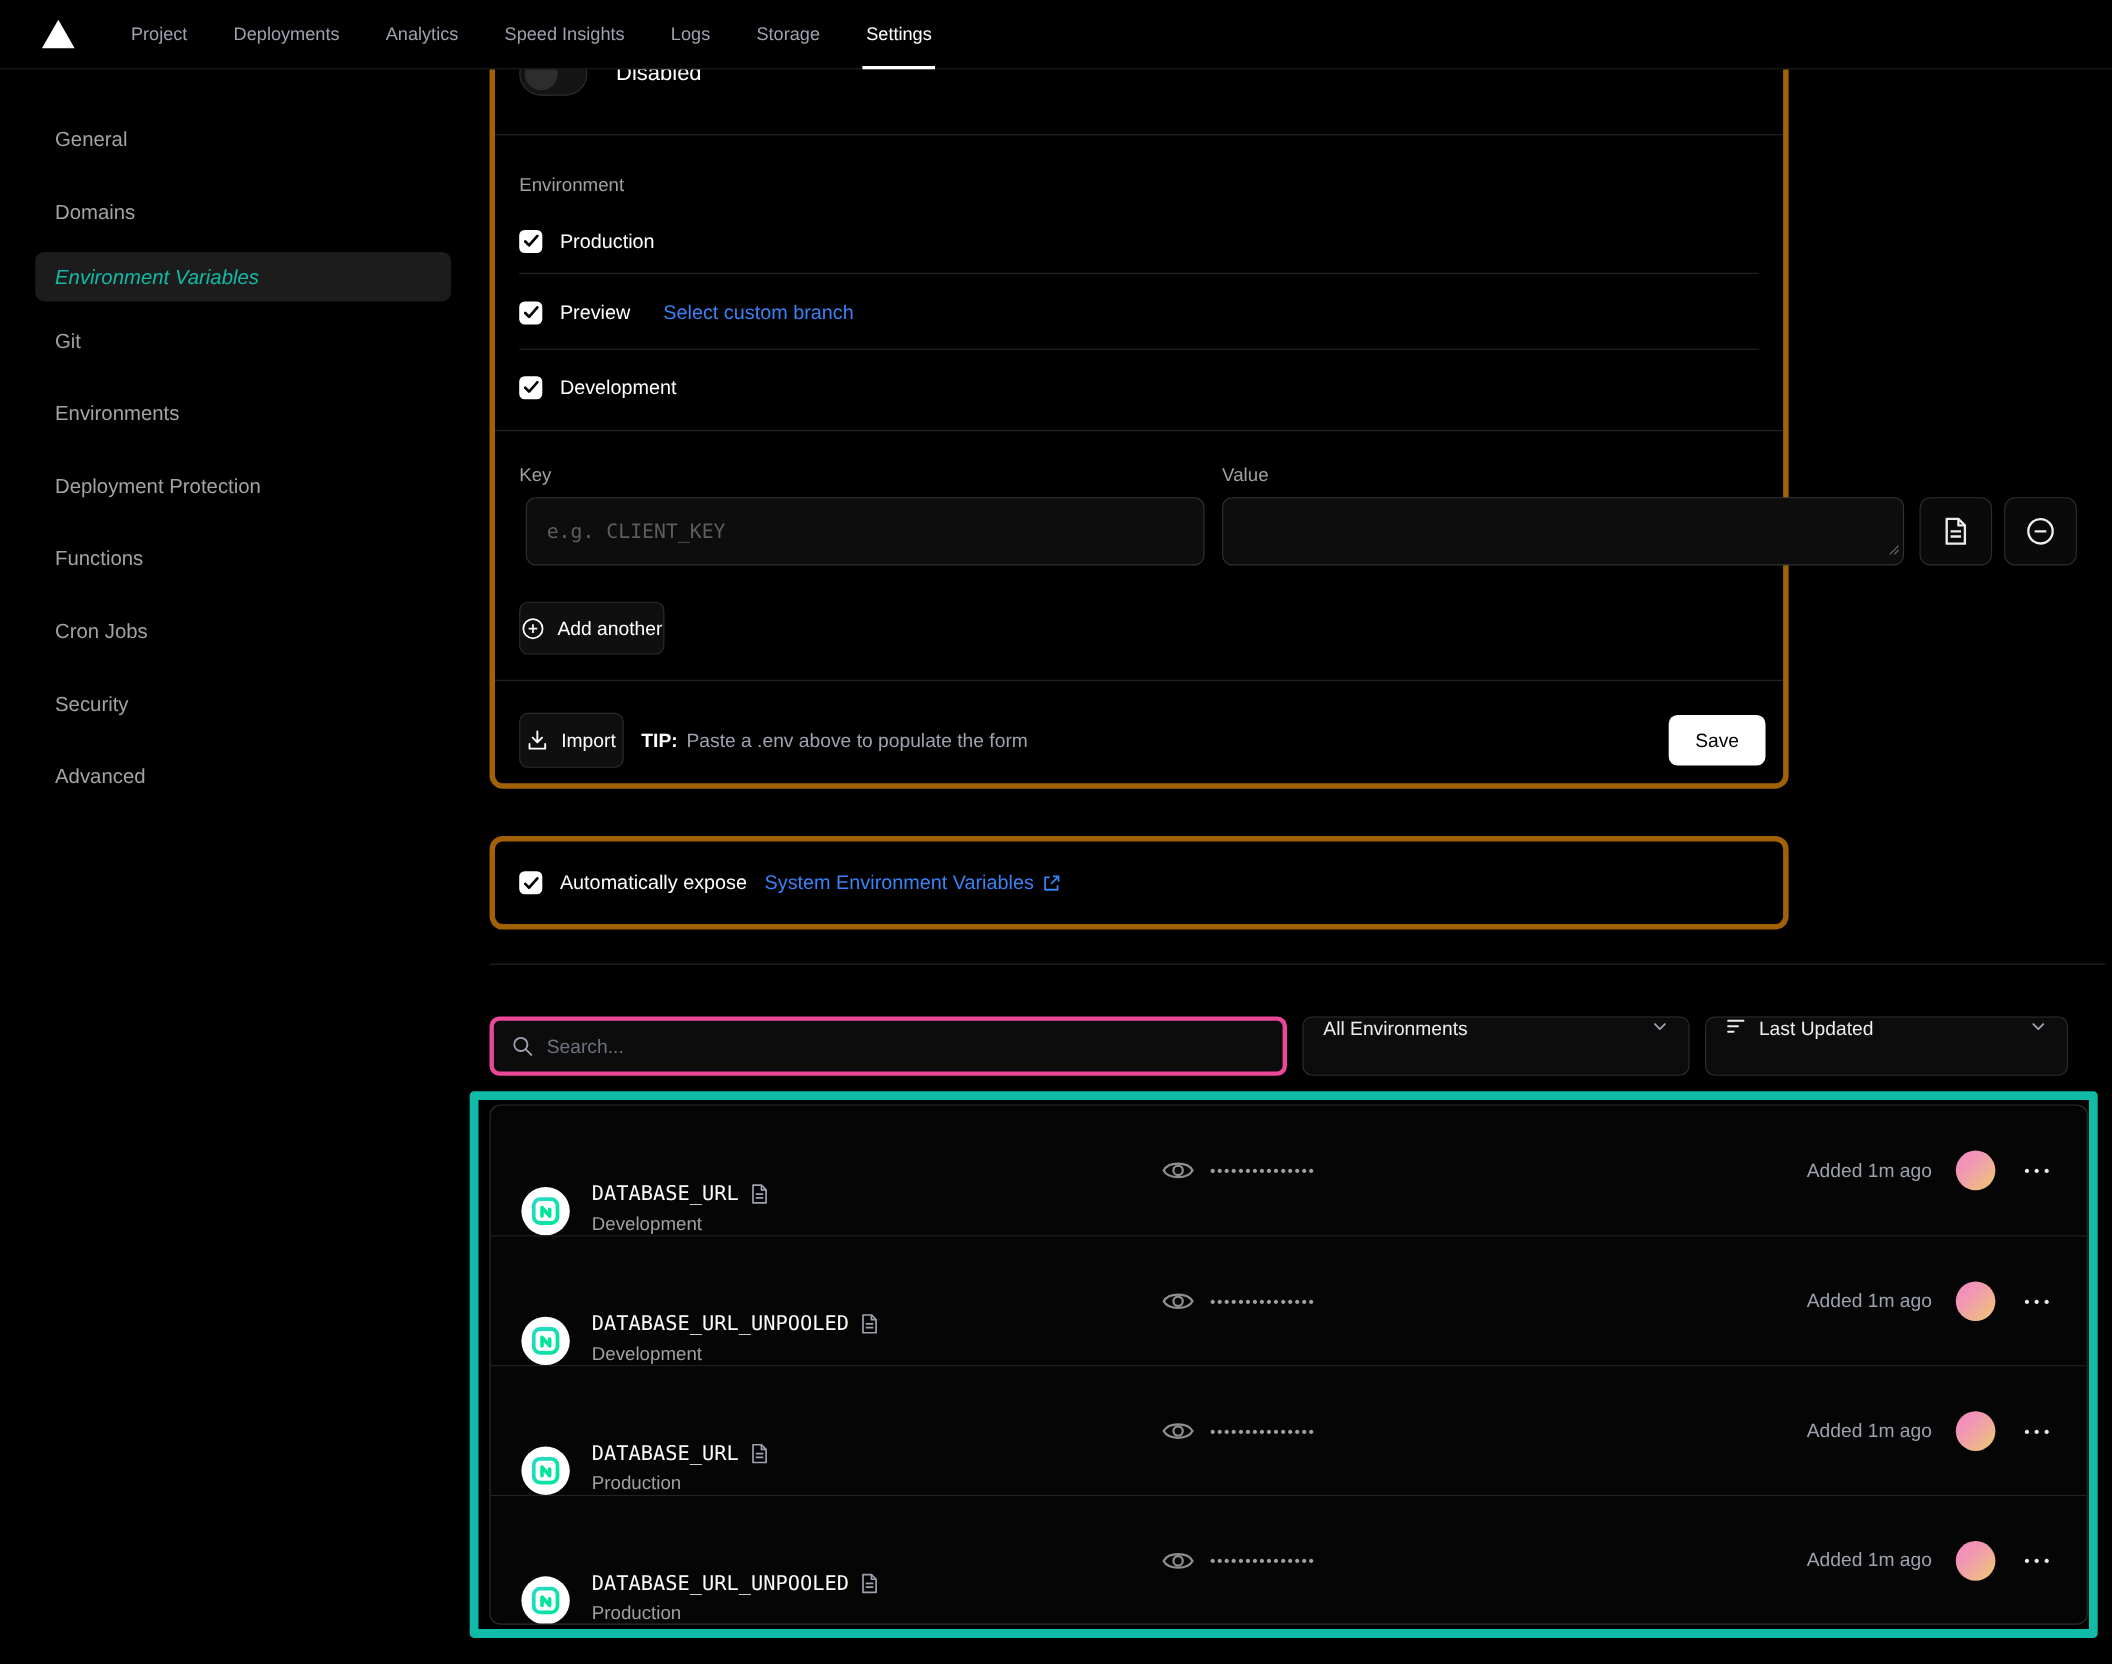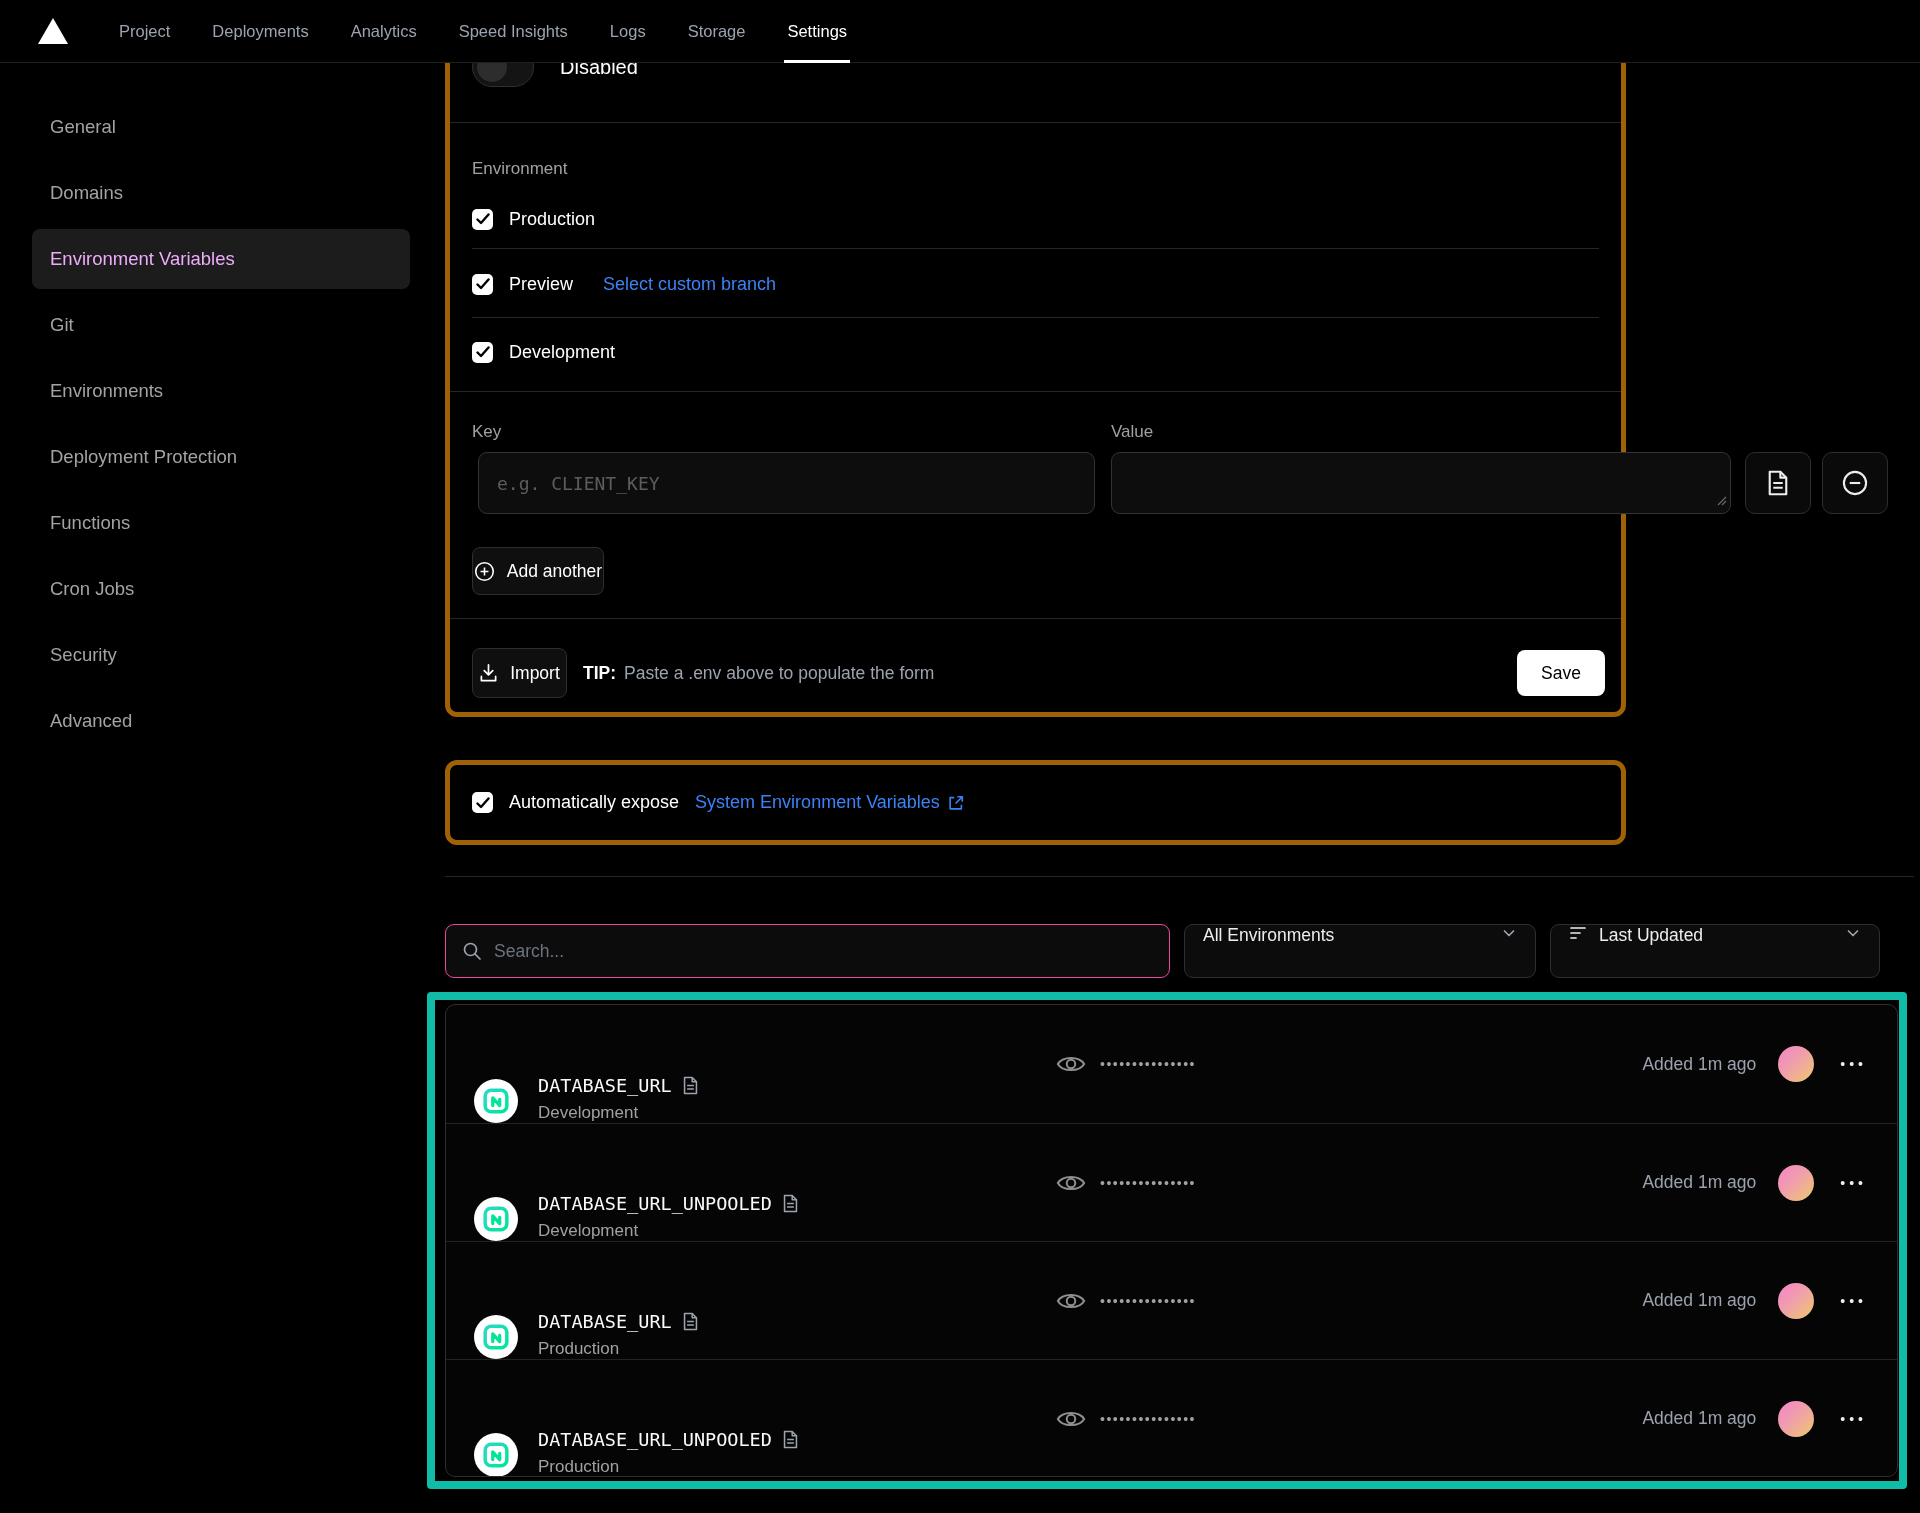--- a/index.html
+++ b/index.html
@@ -14,21 +14,21 @@
   .nav-logo svg { display:block; }
   .nav-item { position:relative; height:63px; display:flex; align-items:center; padding:13px 21px;
               font-size:16.5px; color:#9ca3af; cursor:pointer; }
   .nav-item.active { color:#fff; font-weight:500; }
   .nav-item.active::after { content:""; position:absolute; left:18px; right:18px; bottom:0; height:3px; background:#fff; }
 
   
   .sidebar { position:absolute; left:32px; top:94px; width:378px; }
   .side-item { height:66px; display:flex; align-items:center; padding-left:18px; border-radius:8px;
                font-size:18.5px; color:#a3a3a3; cursor:pointer; }
-  .side-item.active { background:#1c1c1c; color:#f0abfc; font-weight:500; height:60px; margin:3px 0; }
+  .side-item.active { background:#1c1c1c; color:#14b8a6; font-weight:500; height:45px; margin:3px 0;font-style:italic; }
 
   
   .main { position:absolute; left:445px; top:0; width:1469px; height:1513px; }
   .card { position:absolute; left:0; width:1181px; background:#000; border:5px solid #a16207; border-radius:12px; }
   .hr { position:absolute; left:0; right:0; height:1px; background:#262626; }
   .hr.inset { left:22px; right:22px; }
 
   
   #form-card { top:14px; height:703px; }
   .toggle-row { position:absolute; top:28px; left:22px; display:flex; align-items:center; gap:26px; }
@@ -69,21 +69,21 @@
 
   
   #expose-card { top:760px; height:85px; display:flex; align-items:center; padding:0 22px; gap:16px; }
   #expose-card .txt { font-size:18px; color:#fff; }
   #expose-card .link { margin-left:0; font-size:18px; display:inline-flex; align-items:center; gap:7px; }
 
   .section-divider { position:absolute; top:876px; left:0; width:1469px; height:1px; background:#262626; }
 
   
   .filter-row { position:absolute; top:924px; left:0; width:1435px; height:54px; display:flex; gap:14px; }
-  .search-box { flex:1; height:54px; background:#0c0c0c; border:1px solid #ec4899; border-radius:9px;
+  .search-box { flex:1; height:54px; background:#0c0c0c; border:4px solid #ec4899; border-radius:9px;
                 display:flex; align-items:center; padding:0 16px; gap:12px; }
   .search-box input { flex:1; background:transparent; border:none; outline:none; color:#ededed; font-size:17.5px; }
   .search-box input::placeholder { color:#6b7280; }
   .select-btn { height:54px; background:#0c0c0c; border:1px solid #2e2e2e; border-radius:9px; display:flex;
                 align-items:flex-start; padding:0 18px; gap:12px; font-size:17.5px; color:#ededed; cursor:pointer; }
   #env-filter { width:352px; }
   #sort-filter { width:330px; }
   .select-btn .spacer { flex:1; }
 
   

